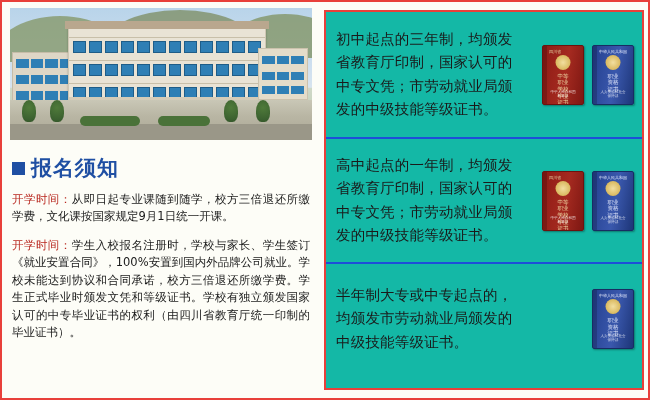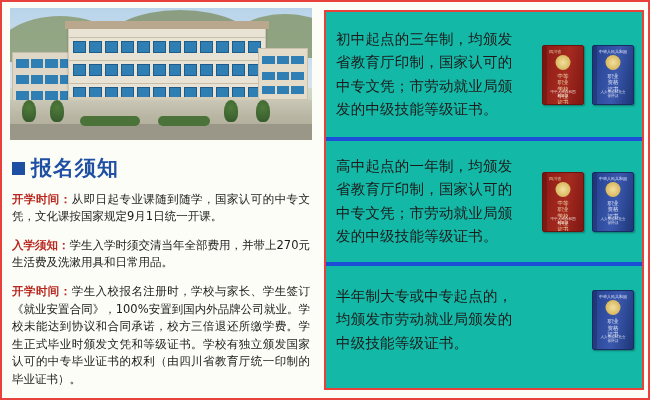--- a/index.html
+++ b/index.html
@@ -213,21 +213,21 @@
   .notice-item {
     font-size: 11.5px;
     line-height: 1.52;
     color: #1a1a1a;
     margin-bottom: 6px;
     text-align: justify;
     font-family: "DejaVu Sans", sans-serif;
   }
   .notice-item .lbl {
     color: #b8271f;
-    font-weight: bold;
+    font-weight: normal;
   }
 
   
   .right-col {
     position: absolute;
     left: 322px;
     top: 8px;
     width: 320px;
     height: 380px;
     box-sizing: border-box;
@@ -236,21 +236,21 @@
   }
   .cert-block {
     position: relative;
     display: flex;
     align-items: center;
     box-sizing: border-box;
     padding: 6px 8px 6px 10px;
     height: 125px;
   }
   .cert-block + .cert-block {
-    border-top: 4px solid #1d4ed8;
+    border-top: 2px solid #1d4ed8;
   }
   .cert-block.short { height: 112px; }
   .cert-text {
     flex: 1 1 auto;
     font-size: 14.5px;
     line-height: 1.62;
     color: #1a1a1a;
     font-family: "DejaVu Sans", sans-serif;
     letter-spacing: .2px;
   }
@@ -450,26 +450,23 @@
     </div>
 
     <div class="notice-head">
       <span class="bullet"></span>
       <span class="htext">报名须知</span>
     </div>
 
     <div class="notice-list">
 
       <p class="notice-item">
-        <span class="lbl">开学时间：</span><span>从即日起专业课随到随学，国家认可的中专文凭，文化课按国家规定9月1日统一开课。</span>
+        <span class="lbl">开学时间：</span><span>从即日起专业课随到随学，校方三倍退还所缴学费，文化课按国家规定9月1日统一开课。</span>
       </p>
 
-      <p class="notice-item">
-        <span class="lbl">入学须知：</span><span>学生入学时须交清当年全部费用，并带上270元生活费及洗漱用具和日常用品。</span>
-      </p>
 
       <p class="notice-item">
         <span class="lbl">开学时间：</span><span>学生入校报名注册时，学校与家长、学生签订《就业安置合同》，100%安置到国内外品牌公司就业。学校未能达到协议和合同承诺，校方三倍退还所缴学费。学生正式毕业时颁发文凭和等级证书。学校有独立颁发国家认可的中专毕业证书的权利（由四川省教育厅统一印制的毕业证书）。</span>
       </p>
 
     </div>
   </div>
 
   <div class="right-col">
 

